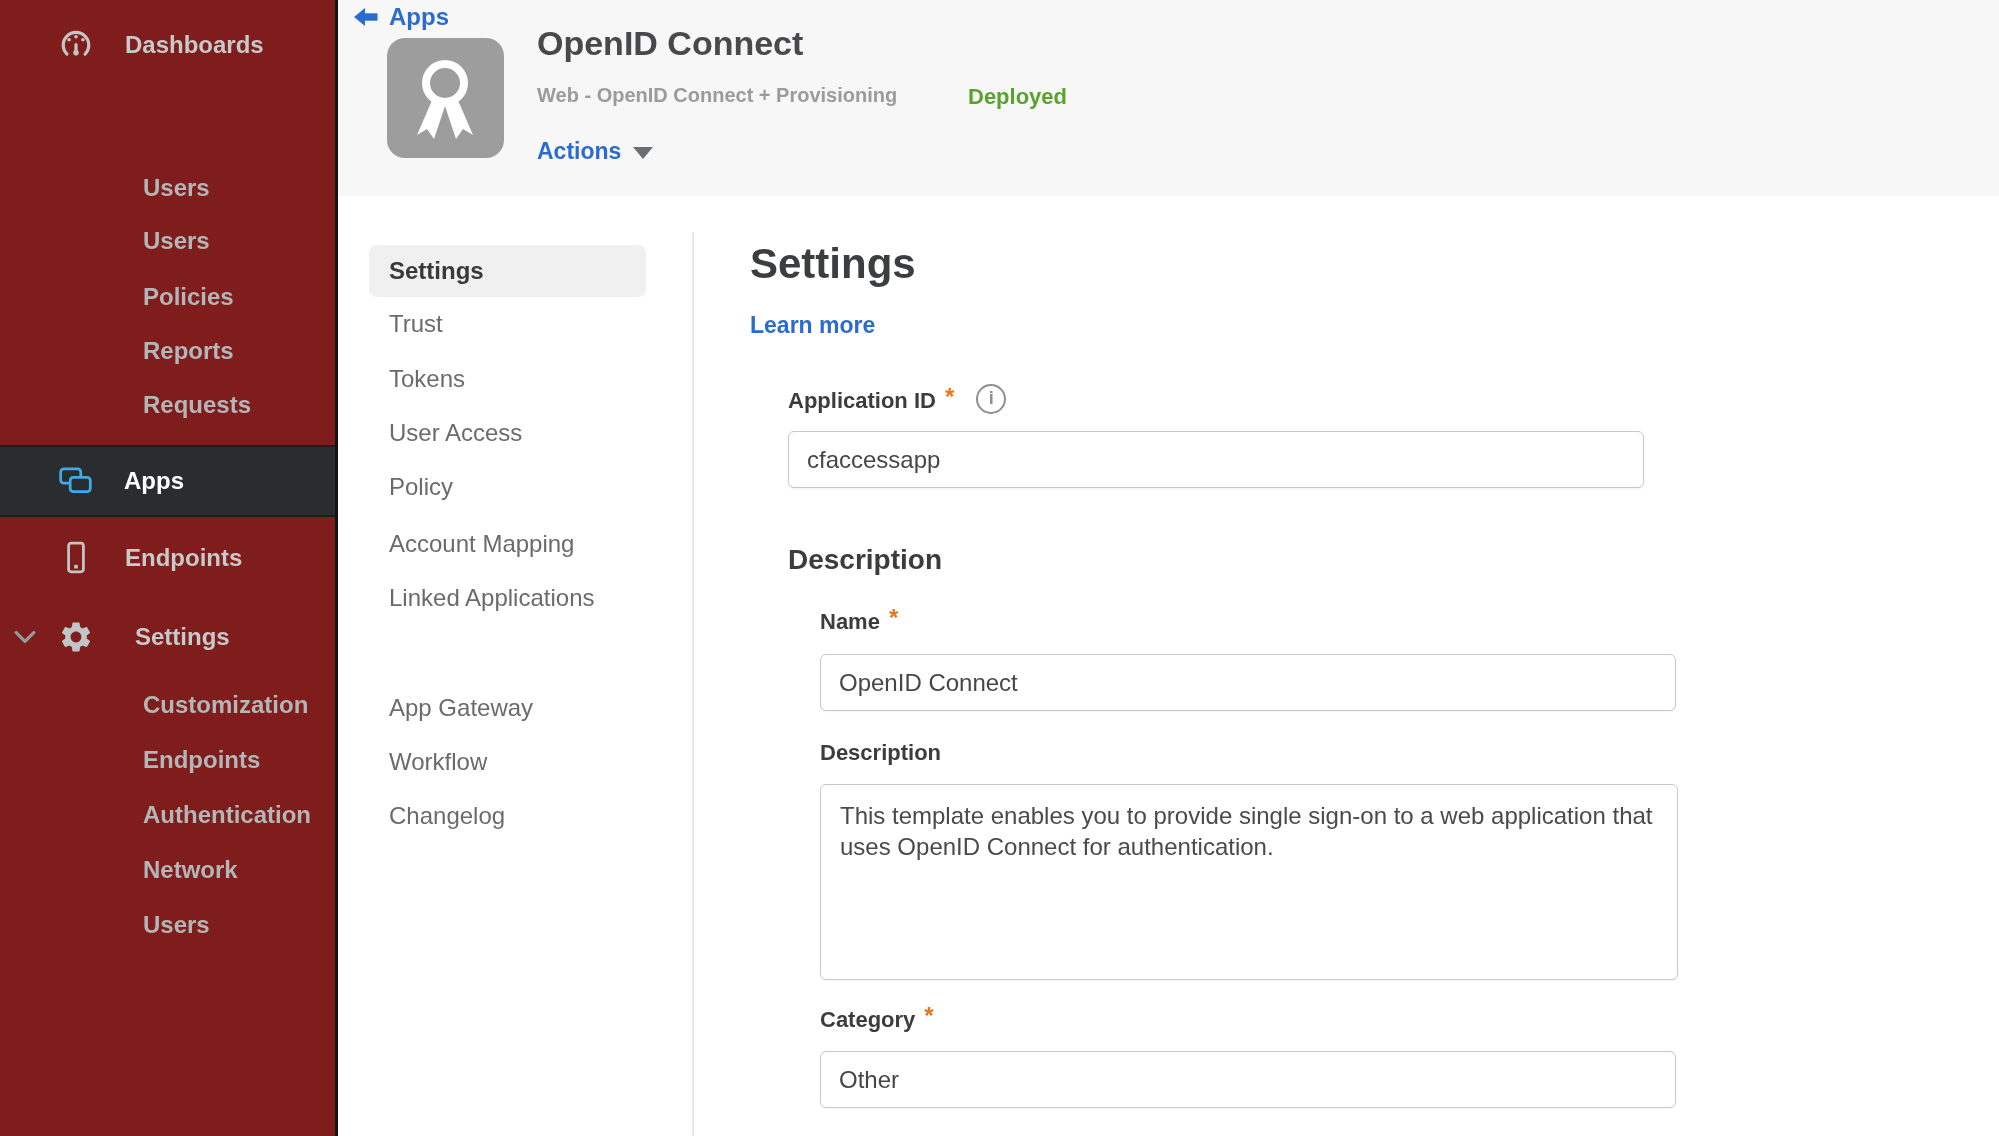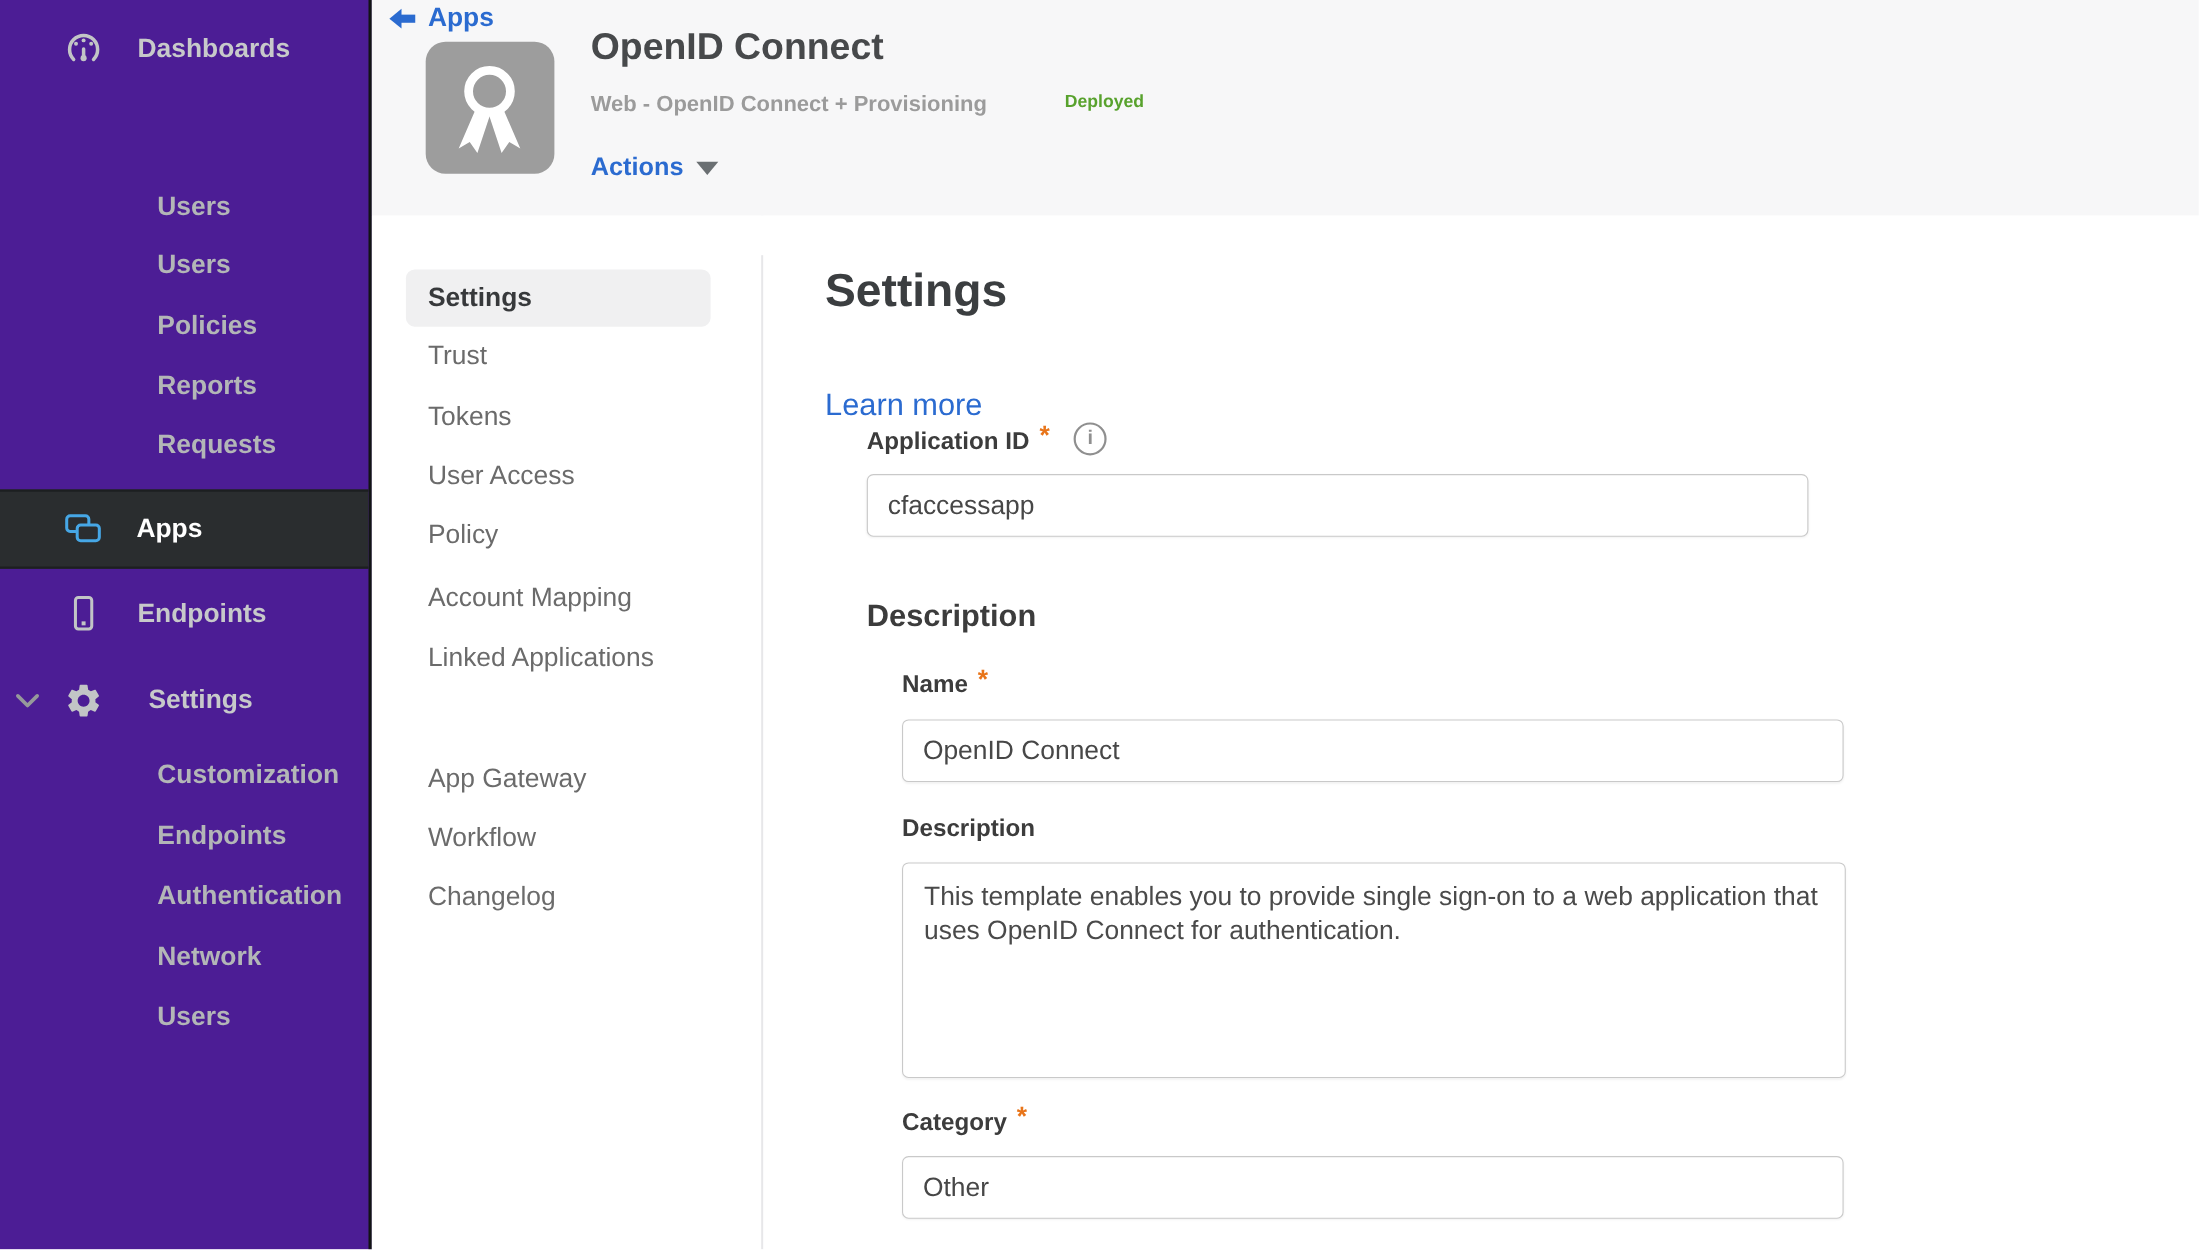--- a/index.html
+++ b/index.html
@@ -2,21 +2,21 @@
 <html><head>
 <meta charset="utf-8">
 <style>
   * { margin:0; padding:0; box-sizing:border-box; }
   html,body { background:#ffffff; }
   body { font-family:"Liberation Sans", sans-serif; }
   .app { position:relative; width:1999px; height:1136px; overflow:hidden; background:#ffffff; }
 
   
   .sidebar { position:absolute; left:0; top:0; bottom:0; width:338px;
-             background:#4c1d95; border-right:3px solid #121415; }
+             background:#7f1d1d; border-right:3px solid #121415; }
   .srow { position:absolute; left:0; right:0; height:50px; cursor:pointer; }
   .srow .label { position:absolute; left:125px; top:50%; transform:translateY(-50%);
                  font-size:24px; font-weight:bold; color:#c7c9ca; white-space:nowrap; }
   .srow.sub .label { left:143px; color:#b3b6b7; }
   .srow .nav-icon { position:absolute; left:58px; top:50%; transform:translateY(-50%);
                     width:36px; height:36px; color:#c2c5c6; display:flex; align-items:center; justify-content:center; }
   .srow .chev { position:absolute; left:14px; top:50%; transform:translateY(-50%);
                 width:22px; height:14px; color:#96999b; }
   .srow.active-row { top:445px; height:72px; background:#2a2d2f;
                      border-top:2px solid #1c1f20; border-bottom:2px solid #1c1f20; }
@@ -24,39 +24,39 @@
   .srow.active-row .nav-icon { color:#46a7e6; }
 
   
   .topbar { position:absolute; left:338px; right:0; top:0; height:196px; background:#f7f7f8; }
   .back-link { position:absolute; left:14px; top:3px; display:flex; align-items:center; gap:9px;
                color:#2b6bd0; font-size:24px; font-weight:bold; cursor:pointer; }
   .app-badge { position:absolute; left:49px; top:38px; width:117px; height:120px;
                background:#9d9d9d; border-radius:18px; display:flex; align-items:center; justify-content:center; }
   .hdr-title { position:absolute; left:199px; top:24px; font-size:34px; font-weight:bold; color:#47494b; }
   .hdr-subtitle { position:absolute; left:199px; top:84px; font-size:20px; font-weight:bold; color:#9b9b9b; }
-  .hdr-status { position:absolute; left:630px; top:84px; font-size:16px; font-weight:bold; color:#58a22d; }
+  .hdr-status { position:absolute; left:630px; top:84px; font-size:22px; font-weight:bold; color:#58a22d; }
   .hdr-actions { position:absolute; left:199px; top:138px; display:flex; align-items:center; gap:12px;
                  color:#2b6bd0; font-size:23px; font-weight:bold; cursor:pointer; }
   .caret-down { width:0; height:0; border-left:10px solid transparent; border-right:10px solid transparent;
                 border-top:12px solid #6a6f72; margin-top:3px; }
 
   
   .subnav { position:absolute; left:338px; top:196px; width:354px; bottom:0; background:#ffffff; }
   .subnav-pill { position:absolute; left:31px; top:49px; width:277px; height:52px;
                  background:#f0f0f1; border-radius:8px; display:flex; align-items:center;
                  padding-left:20px; font-size:24px; font-weight:bold; color:#37393b; cursor:pointer; }
   .subnav-item { position:absolute; left:0; right:10px; height:50px; padding-left:51px;
                  display:flex; align-items:center; font-size:24px; color:#6b6b6b; cursor:pointer; white-space:nowrap; }
   .vdivider { position:absolute; left:692px; top:232px; bottom:0; width:2px; background:#e7e7e9; }
 
   
   .content { position:absolute; left:694px; top:196px; right:0; bottom:0; background:#ffffff; }
   .page-h1 { position:absolute; left:56px; top:44px; font-size:42px; font-weight:bold; color:#3b3e40; }
-  .learn-more { position:absolute; left:56px; top:116px; font-size:28px; font-weight:normal; color:#2b6bd0; cursor:pointer;margin-top:40px; }
+  .learn-more { position:absolute; left:56px; top:116px; font-size:23px; font-weight:bold; color:#2b6bd0; cursor:pointer; }
   .field-label { position:absolute; font-size:22px; font-weight:bold; color:#3c3c3c; display:flex; align-items:center; }
   .req { color:#e8751a; font-size:24px; font-weight:bold; margin-left:9px; position:relative; top:-4px; }
   .info-circle { width:30px; height:30px; border:2.5px solid #8f8f8f; border-radius:50%;
                  color:#8f8f8f; font-size:18px; font-weight:bold; line-height:25px; text-align:center;
                  margin-left:22px; position:relative; top:-2px; cursor:pointer; }
   .tf { position:absolute; width:856px; height:57px; border:1px solid #c9c9c9; border-radius:6px;
         background:#ffffff; font-family:"Liberation Sans", sans-serif; font-size:24px; color:#474747;
         padding:0 11px 0 18px; outline:none; box-shadow:0 1px 2px rgba(0,0,0,0.05); }
   .ta { position:absolute; width:858px; height:196px; border:1px solid #c9c9c9; border-radius:6px;
         background:#ffffff; font-family:"Liberation Sans", sans-serif; font-size:24px; color:#4a4a4a;

